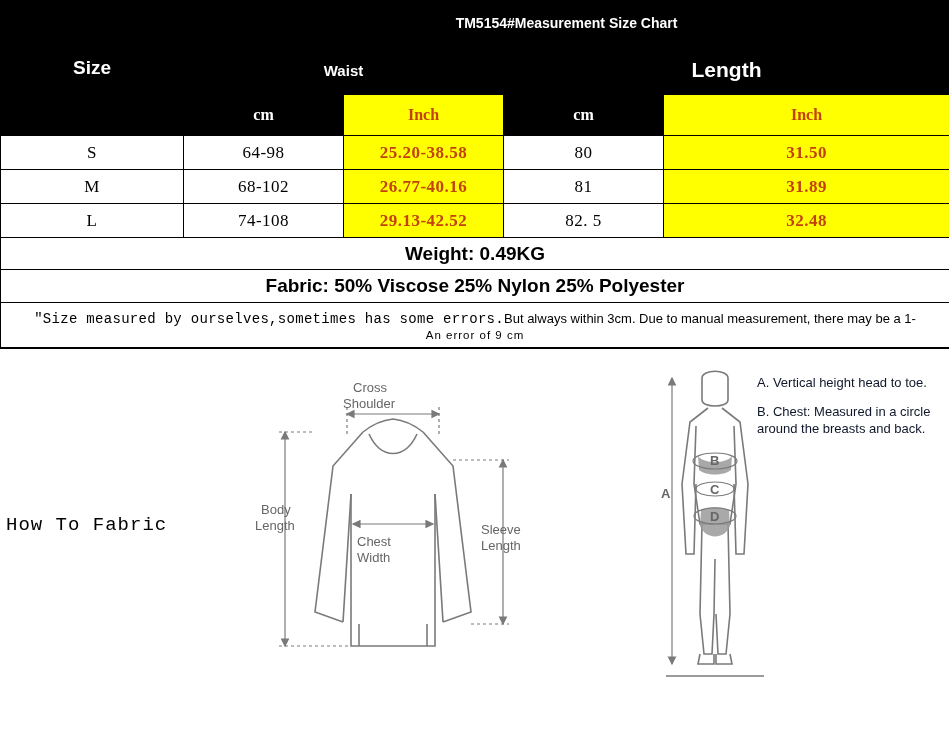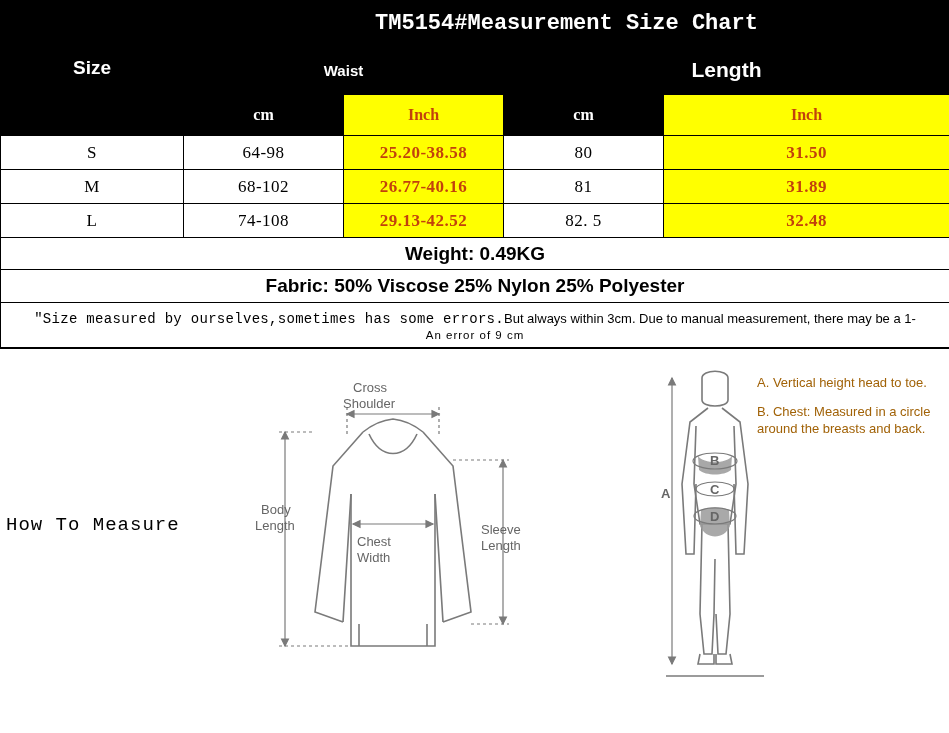--- a/index.html
+++ b/index.html
@@ -35,23 +35,23 @@
   }
   .cell-black {
     background: #000;
     color: #fff;
   }
   .cell-yellow {
     background: #ffff00;
     color: #c2410c;
   }
   .title-cell {
-    font-family: Liberation Mono, monospace;
-    font-weight: bold;
-    font-size: 22px;
+    font-family: Liberation Sans, sans-serif;
+    font-weight: bold;
+    font-size: 14px;
     height: 44px;
   }
   .size-head {
     font-family: "Liberation Sans", sans-serif;
     font-weight: bold;
     font-size: 19px;
   }
   .waist-head {
     font-family: "Liberation Sans", sans-serif;
     font-weight: bold;
@@ -147,21 +147,21 @@
     height: 320px;
   }
   .legend {
     position: absolute;
     left: 757px;
     top: 25px;
     width: 180px;
     font-family: "Liberation Sans", sans-serif;
     font-size: 13px;
     line-height: 1.35;
-    color: #a16207;
+    color: #0f172a;
   }
   .legend p {
     margin: 0 0 11px 0;
   }
   svg text {
     font-family: "Liberation Sans", sans-serif;
     fill: #666;
   }
 </style>
 </head>
@@ -227,21 +227,21 @@
             <span class="note-a">"Size measured by ourselves,sometimes has some errors.</span><span class="note-b">But always within 3cm. Due to manual measurement, there may be a 1-</span>
           </span>
           <span class="note-wrap note-c">An error of 9 cm</span>
         </td>
       </tr>
     </tbody>
   </table>
 
   <div class="measure-section">
 
-    <div class="how-to-measure">How To Measure</div>
+    <div class="how-to-measure">How To Fabric</div>
 
     <svg class="garment-figure" viewBox="0 0 290 320">
       <g fill="none" stroke="#7a7a7a" stroke-width="1.6">
 
         <path d="M108 58 C118 50 128 46 138 45 C148 46 158 50 168 58"></path>
 
         <path d="M108 58 L78 92 L60 238 L88 248"></path>
         <path d="M168 58 L198 92 L216 238 L188 248"></path>
 
         <path d="M88 248 L96 120"></path>

